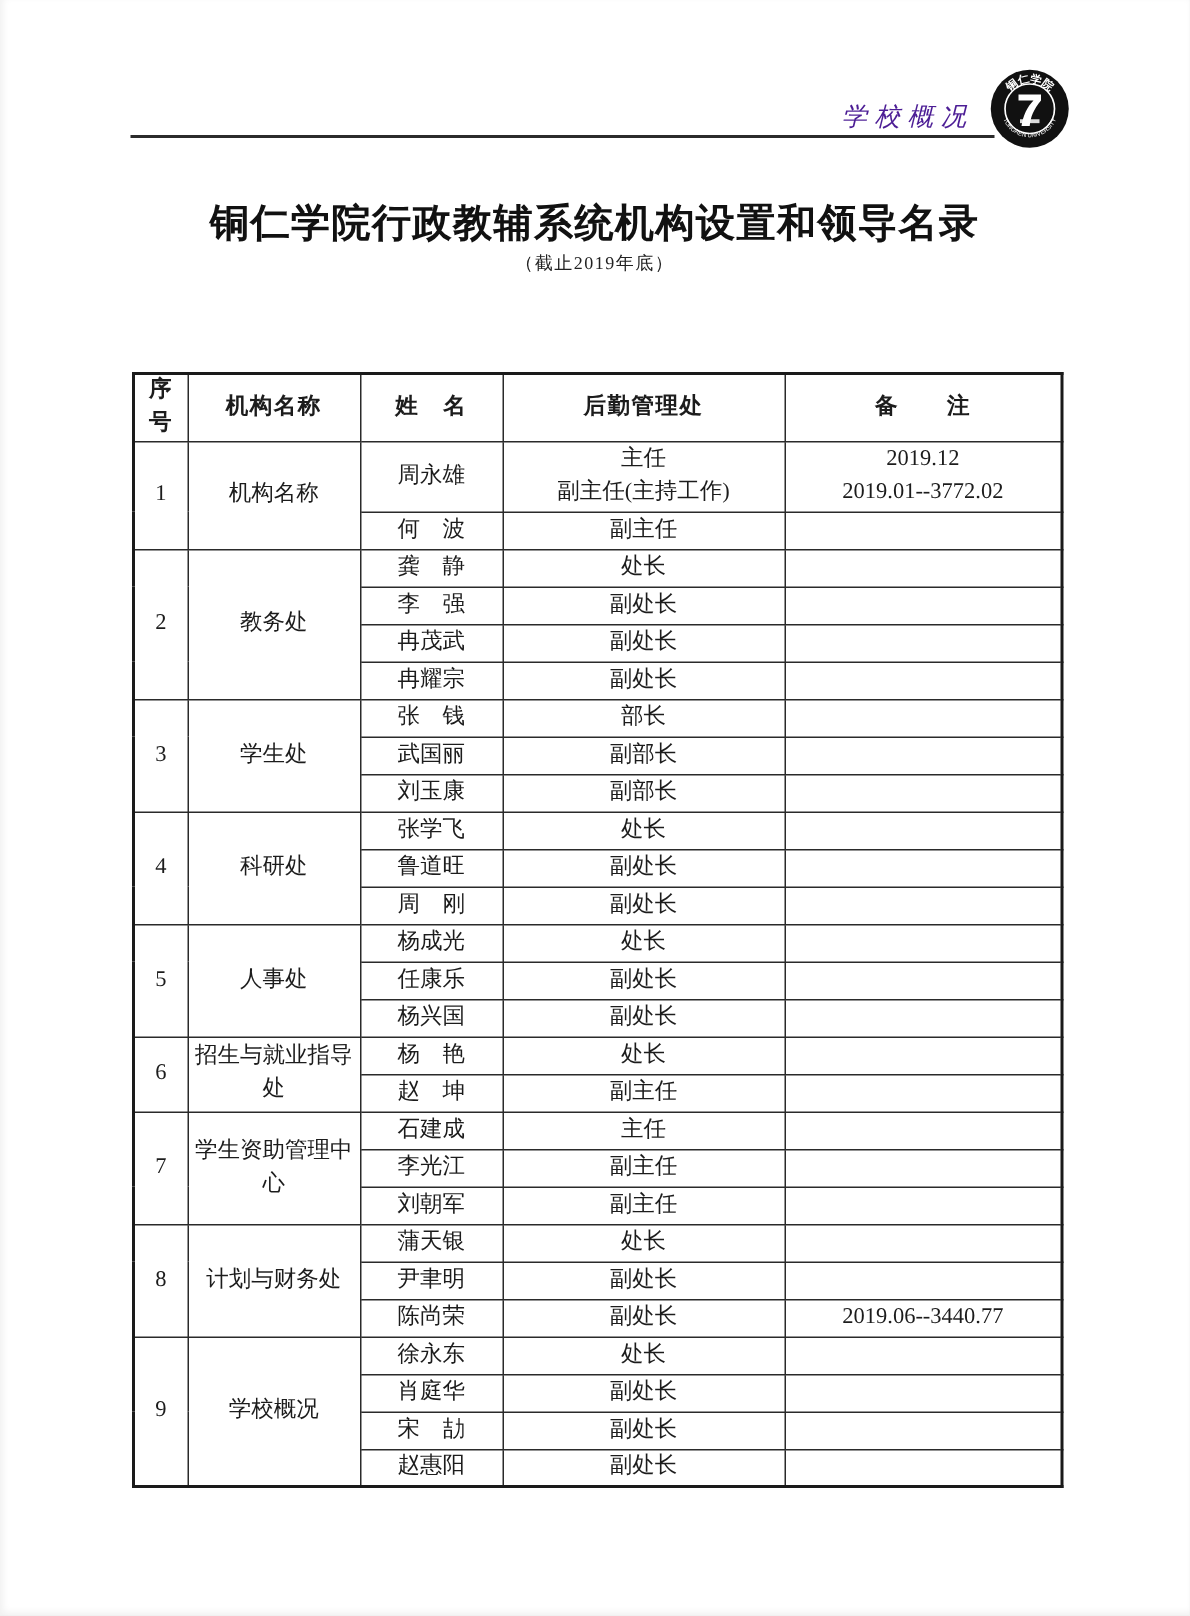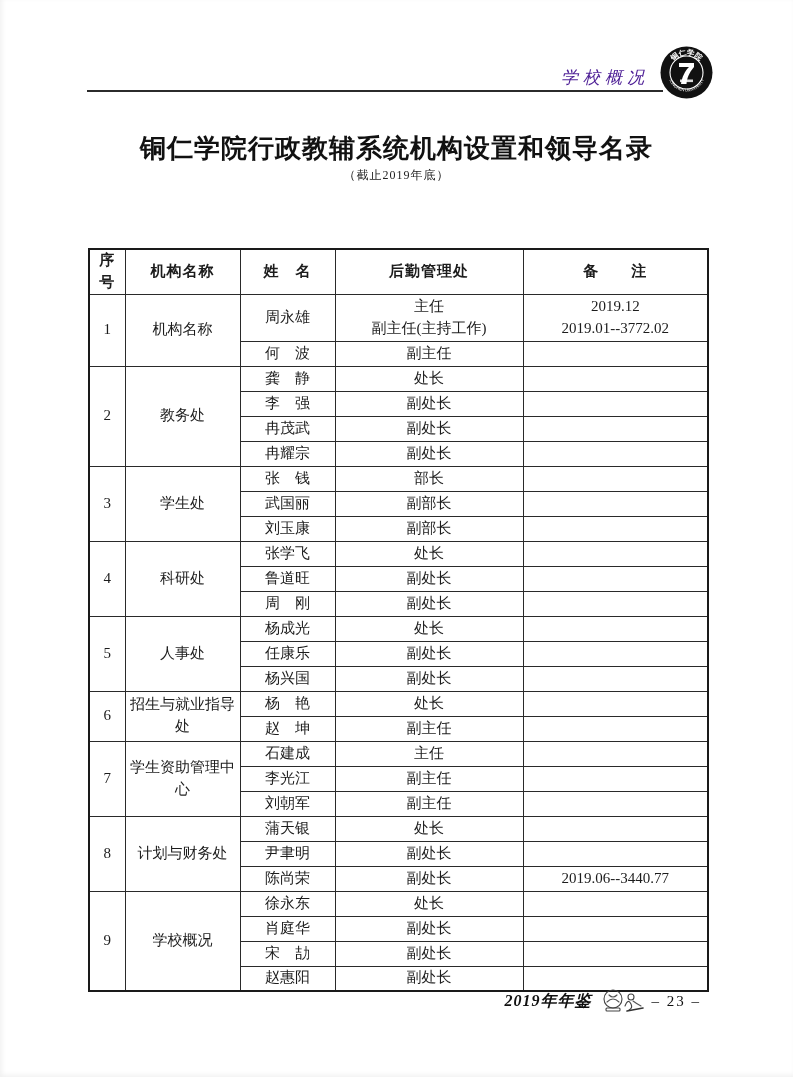--- a/index.html
+++ b/index.html
@@ -269,28 +269,14 @@
           <td></td>
         </tr>
         <tr>
           <td>赵惠阳</td>
           <td>副处长</td>
           <td></td>
         </tr>
       </tbody>
   </table>
 
-  <div class="page-footer">
-    <span class="yearbook-label">2019年年鉴</span>
-    <svg class="mascot" viewBox="0 0 46 30" fill="none" stroke="#555" stroke-width="1.1" stroke-linecap="round">
-      <circle cx="14" cy="13" r="9" stroke="#444"></circle>
-      <path d="M 8,16 Q 14,10 20,16"></path>
-      <path d="M 10,9 Q 14,13 18,9"></path>
-      <rect x="7" y="22" width="14" height="3" rx="1" stroke="#444"></rect>
-      <path d="M 26,20 q 3,-8 6,-2 q 2,4 -2,6" stroke="#444"></path>
-      <circle cx="32" cy="11" r="3" stroke="#444"></circle>
-      <path d="M 28,25 L 44,22" stroke="#333" stroke-width="1.6"></path>
-      <path d="M 34,15 q 4,3 8,5"></path>
-    </svg>
-    <span class="page-number">– 23 –</span>
-  </div>
 
 </div>
 
 </body></html>

